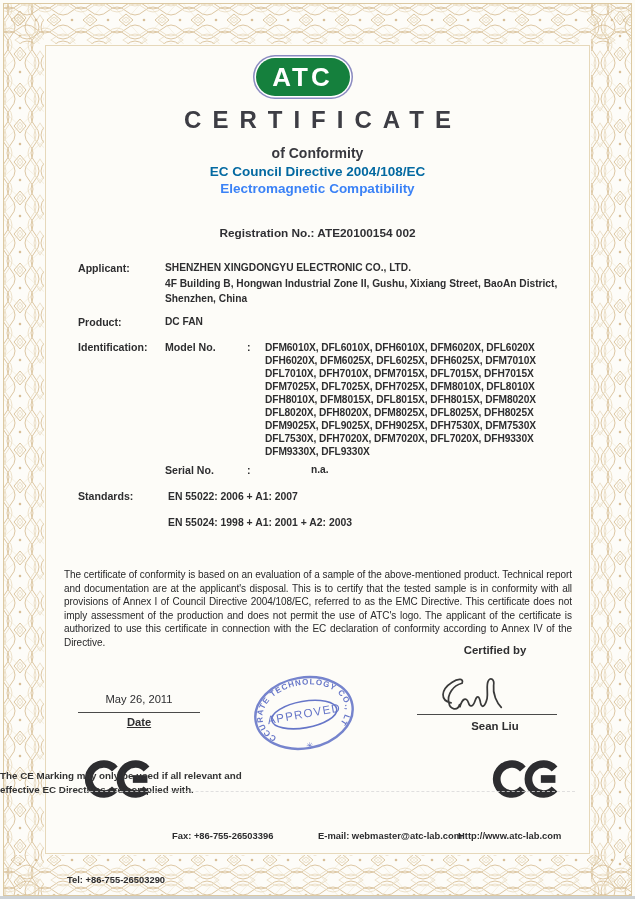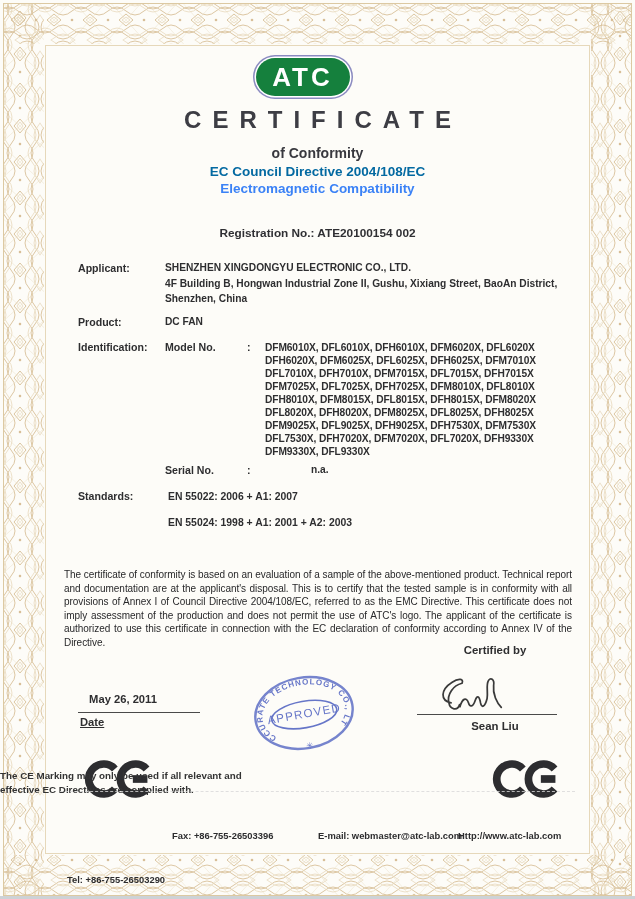--- a/index.html
+++ b/index.html
@@ -35,23 +35,23 @@
   .addr{width:396px;line-height:14.6px;}
   .model-lines{left:265px;top:341px;font-size:10.2px;font-weight:bold;line-height:13px;letter-spacing:-0.1px;}
   .std{font-size:10.4px;font-weight:bold;}
 
   .paragraph{
     left:64px;top:551px;width:508px;
     font-size:10px;line-height:13.5px;text-align:justify;color:#28282a;letter-spacing:-0.05px;margin-top:17px;
   }
 
   .certified-by{left:430px;top:644px;width:130px;text-align:center;font-size:11.4px;font-weight:bold;}
-  .date-val{left:64px;top:693px;width:118px;text-align:center;font-size:11.2px;font-weight:bold;}
+  .date-val{left:80px;top:693px;width:118px;text-align:center;font-size:11.2px;font-weight:normal;}
   .date-line{left:78px;top:712px;width:122px;border-top:1.3px solid #4a4a4a;}
-  .date-label{left:80px;top:716px;width:118px;font-size:11.2px;font-weight:bold;text-decoration:underline;}
+  .date-label{left:80px;top:716px;width:118px;text-align:center;font-size:11.2px;font-weight:bold;text-decoration:underline;}
   .sig-svg{left:420px;top:668px;}
   .sig-line{left:417px;top:714px;width:140px;border-top:1.2px solid #4a4a4a;}
   .signer{left:430px;top:720px;width:130px;text-align:center;font-size:11.4px;font-weight:bold;}
 
   .stamp-wrap{left:243px;top:668px;width:122px;height:90px;transform:rotate(-10deg);opacity:.92;}
 
   .ce-left{left:84px;top:757px;}
   .ce-right{left:492px;top:757px;}
   .ce-note{left:0;right:0;top:769px;text-align:left;font-size:9.8px;font-weight:bold;line-height:14px;color:#333;}
 

